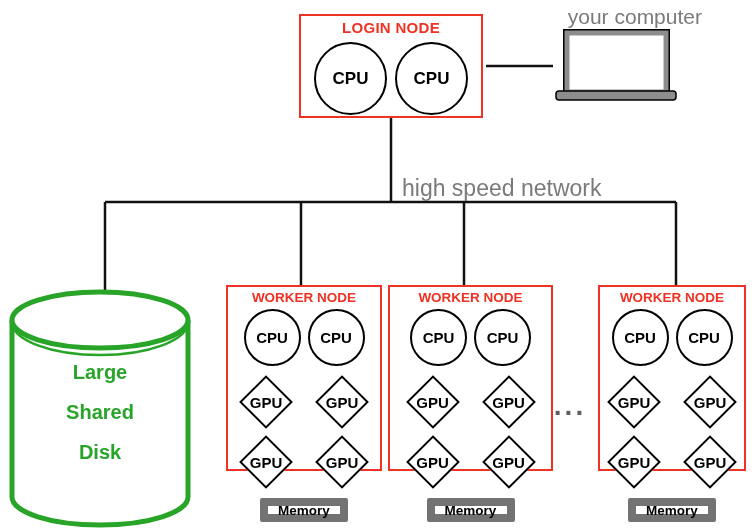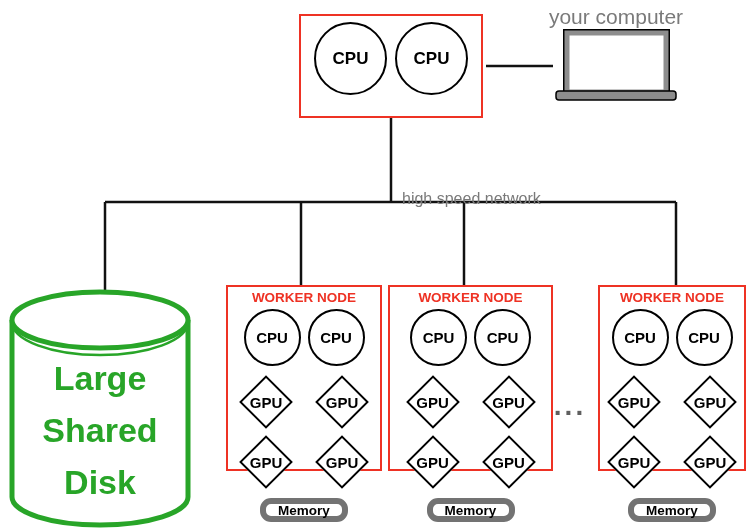--- a/index.html
+++ b/index.html
@@ -42,72 +42,73 @@
     position:absolute; left:50%; top:50%; width:38px; height:38px;
     transform:translate(-50%,-50%) rotate(45deg);
     border:2px solid #000; background:#fff; box-sizing:border-box;
   }
   .gpu .gpu-label {
     position:absolute; left:0; top:0; right:0; bottom:0;
     display:flex; align-items:center; justify-content:center;
     font-weight:bold; font-size:15px;
   }
   .memory {
-    margin-top:9px; width:88px; height:24px; border:6px solid #737373; border-radius:11px;
+    margin-top:9px; width:88px; height:24px; border:8px solid #737373; border-radius:2px;
     background:#fff; box-sizing:border-box; display:flex; align-items:center;
     justify-content:center; font-weight:bold; font-size:13.5px;
   }
 
   
   .your-computer-label {
-    position:absolute; left:530px; top:5px; width:172px; text-align:center;
+    position:absolute; left:530px; top:5px; width:172px; text-align:right;
     font-size:21px; color:var(--gray_text,#7a7a7a); z-index:2;
   }
   .network-label {
-    position:absolute; left:402px; top:175px; font-size:16px;
-    color:var(--gray_text,#7a7a7a); z-index:2;margin-top:15px;
+    position:absolute; left:402px; top:175px; font-size:23px;
+    color:var(--gray_text,#7a7a7a); z-index:2;
   }
   .ellipsis {
     position:absolute; left:548px; top:390px; width:44px; text-align:center;
     font-size:28px; font-weight:bold; letter-spacing:3px;
     color:var(--dots_gray,#5f5f5f); z-index:2;
   }
 
   
   .laptop-svg { position:absolute; left:552px; top:28px; z-index:2; }
   .laptop-screen-outer { fill:#fff; stroke:#000; stroke-width:8; }
   .laptop-screen-inner { fill:#fff; stroke:var(--laptop_gray,#8d8d8d); stroke-width:5; }
   .laptop-base { fill:var(--laptop_gray,#8d8d8d); stroke:#000; stroke-width:1.5; }
 
   
   .disk-svg { position:absolute; left:8px; top:288px; z-index:1; }
   .disk-svg .green-line { stroke:var(--green,#28a528); fill:#fff; }
   .disk-svg .green-rim { stroke:var(--green,#28a528); fill:none; }
   .disk-label {
     position:absolute; left:12px; top:352px; width:176px; text-align:center;
-    color:var(--green,#28a528); font-weight:bold; font-size:34px; line-height:52px;
+    color:var(--green,#28a528); font-weight:bold; font-size:20px; line-height:40px;
     white-space:pre-line; z-index:2;
   }
 </style>
 </head>
 <body>
 
 <div class="canvas">
 
   <svg class="lines-svg" width="755" height="530" viewBox="0 0 755 530">
     <path d="M391,118 L391,202"></path>
     <path d="M105,202 L676,202"></path>
     <path d="M105,202 L105,292"></path>
     <path d="M301,202 L301,286"></path>
     <path d="M464,202 L464,286"></path>
     <path d="M676,202 L676,286"></path>
     <path d="M486,66 L553,66"></path>
   </svg>
 
   <div class="node-box login">
+    <div class="node-title login-title">LOGIN NODE</div>
     <div class="cpu-row">
       <div class="cpu cpu-lg">
         <span>CPU</span>
       </div>
       <div class="cpu cpu-lg">
         <span>CPU</span>
       </div>
     </div>
   </div>
 

